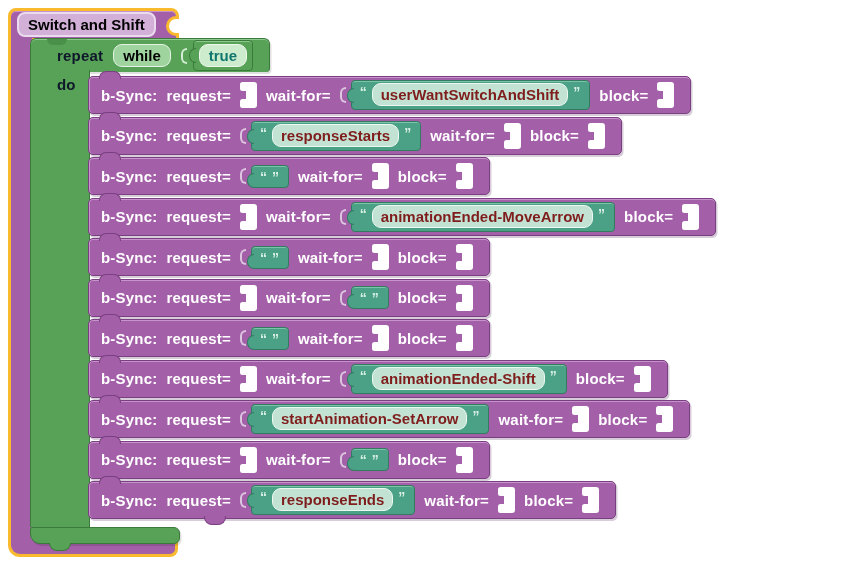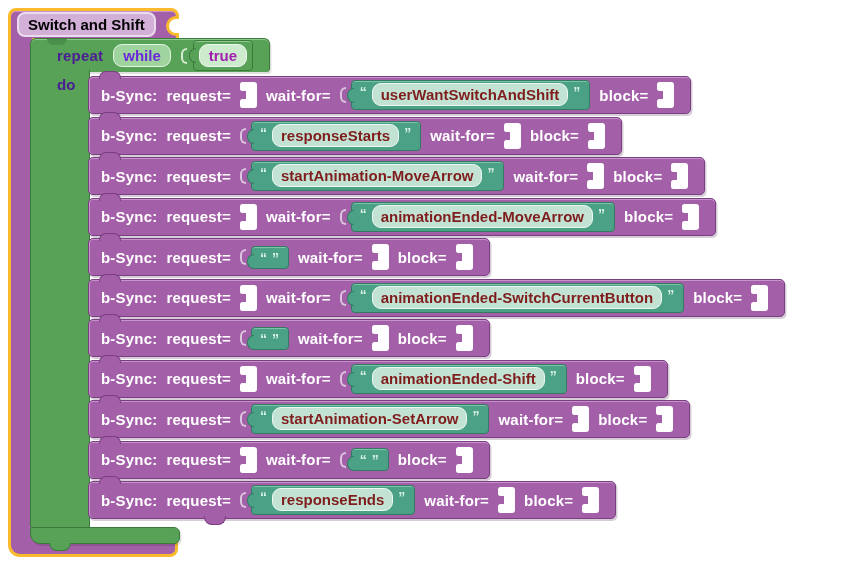--- a/index.html
+++ b/index.html
@@ -49,37 +49,37 @@
     position:absolute; left:30px; top:38px; height:34px; z-index:2;
     display:inline-flex; align-items:center; gap:10px;
     background:var(--block-green); border:1px solid var(--block-green-border); border-bottom:none;
     border-radius:6px 6px 4px 0; padding:0 16px 0 26px;
     box-shadow:inset 0 1px 0 #8cc98c, 1.5px 2px 0 rgba(0,0,0,0.12);
   }
   .repeat-top::before{ 
     content:""; position:absolute; left:16px; top:0; width:20px; height:6px;
     background:#4a8f4a; border-radius:0 0 10px 10px;
   }
-  .glbl{color:#4c1d95; font-weight:bold; font-size:15px; letter-spacing:.2px; white-space:nowrap;}
+  .glbl{color:#0f172a; font-weight:bold; font-size:15px; letter-spacing:.2px; white-space:nowrap;}
   .ddfield{
     background:var(--field-green); border:1.5px solid #e4f3e4; border-radius:9px;
-    padding:0 9px; font-weight:bold; font-size:15px; color:#6d28d9; line-height:21px; white-space:nowrap;
+    padding:0 9px; font-weight:bold; font-size:15px; color:#000000; line-height:21px; white-space:nowrap;
   }
   .gcut{width:6px; height:16px; border:2.5px solid #d4ecd4; border-right:none;
     border-radius:9px 0 0 9px; margin-right:-4px;}
   .trueblk{
     display:inline-flex; align-items:center; position:relative;
     background:var(--block-green); border:1px solid var(--block-green-border); border-radius:4px;
     padding:3px 5px; box-shadow:inset 0 1px 0 #8cc98c;
   }
   .trueblk::before{content:""; position:absolute; left:-5px; top:7px; width:6px; height:13px;
     background:var(--block-green); border:1px solid var(--block-green-border); border-right:none;
     border-radius:7px 0 0 7px;}
   .bfield{background:var(--field-green-light); border:1.5px solid #eef7ee; border-radius:9px;
-    padding:0 9px; font-weight:bold; font-size:15px; color:#a21caf; line-height:21px;}
+    padding:0 9px; font-weight:bold; font-size:15px; color:#0f766e; line-height:21px;}
   .repeat-spine{
     position:absolute; left:30px; top:70px; width:60px; height:457px; z-index:2;
     background:var(--block-green);
     border-left:1px solid var(--block-green-border); border-right:1px solid var(--block-green-border);
     padding:6px 0 0 26px;
   }
   .repeat-bottom{
     position:absolute; left:30px; top:527px; width:150px; height:17px; z-index:2;
     background:var(--block-green); border:1px solid var(--block-green-border);
     border-radius:2px 6px 6px 10px; box-shadow:1.5px 2px 0 rgba(0,0,0,0.12);
@@ -206,21 +206,20 @@
             <rect x="0" y="17" width="10" height="9" rx="2.5" fill="#fff"></rect>
           </svg>
         </span>
       </div>
       <div class="bsync">
         <span class="lbl">b-Sync:</span>
         <span class="lbl">request=</span>
         <span class="pcut"></span>
         <span class="strblk">
           <span class="q">“</span>
-          <span class="tfield">startAnimation-MoveArrow</span>
           <span class="q">”</span>
         </span>
         <span class="lbl">wait-for=</span>
         <span class="socket">
           <svg width="17" height="26" viewBox="0 0 17 26">
             <rect x="6" y="0" width="11" height="26" rx="3" fill="#fff"></rect>
             <rect x="0" y="0" width="10" height="9" rx="2.5" fill="#fff"></rect>
             <rect x="0" y="17" width="10" height="9" rx="2.5" fill="#fff"></rect>
           </svg>
         </span>
@@ -291,21 +290,20 @@
           <svg width="17" height="26" viewBox="0 0 17 26">
             <rect x="6" y="0" width="11" height="26" rx="3" fill="#fff"></rect>
             <rect x="0" y="0" width="10" height="9" rx="2.5" fill="#fff"></rect>
             <rect x="0" y="17" width="10" height="9" rx="2.5" fill="#fff"></rect>
           </svg>
         </span>
         <span class="lbl">wait-for=</span>
         <span class="pcut"></span>
         <span class="strblk">
           <span class="q">“</span>
-          <span class="tfield">animationEnded-SwitchCurrentButton</span>
           <span class="q">”</span>
         </span>
         <span class="lbl">block=</span>
         <span class="socket">
           <svg width="17" height="26" viewBox="0 0 17 26">
             <rect x="6" y="0" width="11" height="26" rx="3" fill="#fff"></rect>
             <rect x="0" y="0" width="10" height="9" rx="2.5" fill="#fff"></rect>
             <rect x="0" y="17" width="10" height="9" rx="2.5" fill="#fff"></rect>
           </svg>
         </span>

